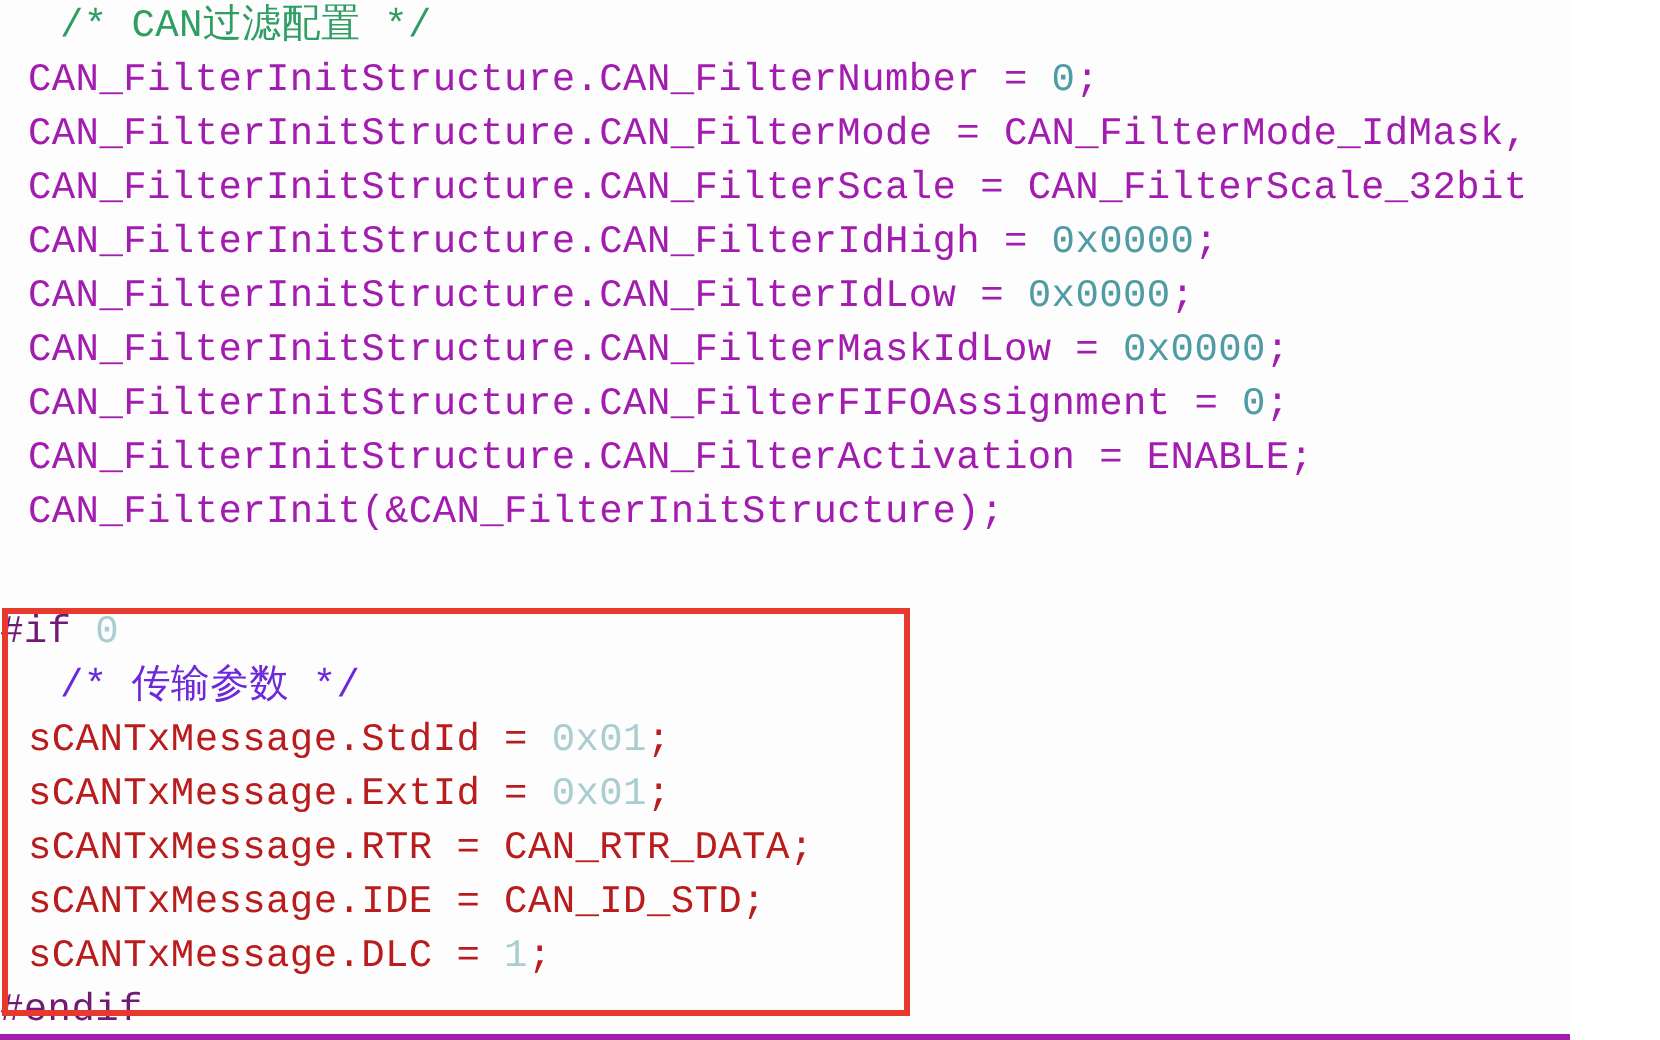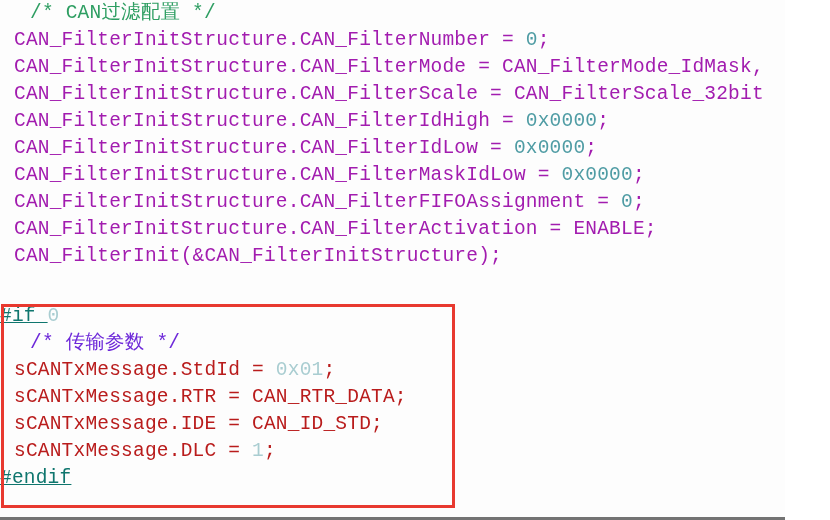--- a/index.html
+++ b/index.html
@@ -11,21 +11,21 @@
   body {
     font-family: "Liberation Mono", "DejaVu Sans Mono", monospace;
   }
   .screenshot {
     position: relative;
     width: 785px;
     height: 520px;
     background: #fdfdfd;
     overflow: hidden;
     box-sizing: border-box;
-    border-bottom: 3px solid #737373;
+    border-bottom: 3px solid #a21caf;
   }
   .code-surface {
     position: absolute;
     left: 0;
     top: 0;
     width: 830px;
     height: 517px;
     background: #fdfdfd;
     overflow: hidden;
   }
@@ -56,21 +56,21 @@
   .tok-plain    { color: #a21caf; }
   .tok-comment  { color: #2e9e62; }
   .tok-number   { color: #4f9ca4; }
   .tok-pp       { color: #8f8b2a; }
 
   
   #inactive-block .tok-plain,
   #inactive-block .tok-ident { color: #b91c1c; }
   #inactive-block .tok-comment { color: #6d28d9; }
   #inactive-block .tok-number  { color: #a9cdd1; }
-  #inactive-block .tok-pp      { color: #0f766e; text-decoration: underline; }
+  #inactive-block .tok-pp      { color: #701a75; }
 
   
   .annotation-box {
     position: absolute;
     left: 1px;
     top: 304px;
     width: 454px;
     height: 204px;
     border: 3px solid #e8392f;
     box-sizing: border-box;
@@ -95,20 +95,21 @@
         <div class="code-line"><span class="ind1"><span class="tok-plain">CAN_FilterInitStructure.CAN_FilterMaskIdLow = </span><span class="tok-number">0x0000</span><span class="tok-plain">;</span></span></div>
         <div class="code-line"><span class="ind1"><span class="tok-plain">CAN_FilterInitStructure.CAN_FilterFIFOAssignment = </span><span class="tok-number">0</span><span class="tok-plain">;</span></span></div>
         <div class="code-line"><span class="ind1"><span class="tok-plain">CAN_FilterInitStructure.CAN_FilterActivation = ENABLE;</span></span></div>
         <div class="code-line"><span class="ind1"><span class="tok-plain">CAN_FilterInit(&amp;CAN_FilterInitStructure);</span></span></div>
       </div>
 
     <div class="code-block" id="inactive-block">
         <div class="code-line"><span class=""><span class="tok-pp">#if </span><span class="tok-number">0</span></span></div>
         <div class="code-line"><span class="ind2"><span class="tok-comment">/* 传输参数 */</span></span></div>
         <div class="code-line"><span class="ind1"><span class="tok-plain">sCANTxMessage.StdId = </span><span class="tok-number">0x01</span><span class="tok-plain">;</span></span></div>
+        <div class="code-line"><span class="ind1"><span class="tok-plain">sCANTxMessage.ExtId = </span><span class="tok-number">0x01</span><span class="tok-plain">;</span></span></div>
         <div class="code-line"><span class="ind1"><span class="tok-plain">sCANTxMessage.RTR = CAN_RTR_DATA;</span></span></div>
         <div class="code-line"><span class="ind1"><span class="tok-plain">sCANTxMessage.IDE = CAN_ID_STD;</span></span></div>
         <div class="code-line"><span class="ind1"><span class="tok-plain">sCANTxMessage.DLC = </span><span class="tok-number">1</span><span class="tok-plain">;</span></span></div>
         <div class="code-line"><span class=""><span class="tok-pp">#endif</span></span></div>
       </div>
 
   </div>
 
   <div class="annotation-box"></div>
 

